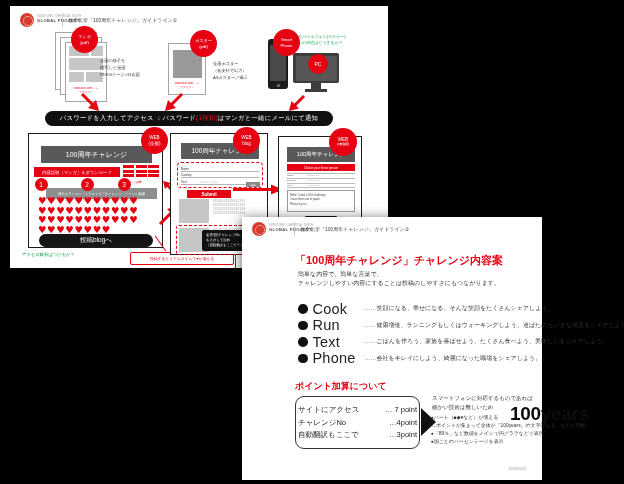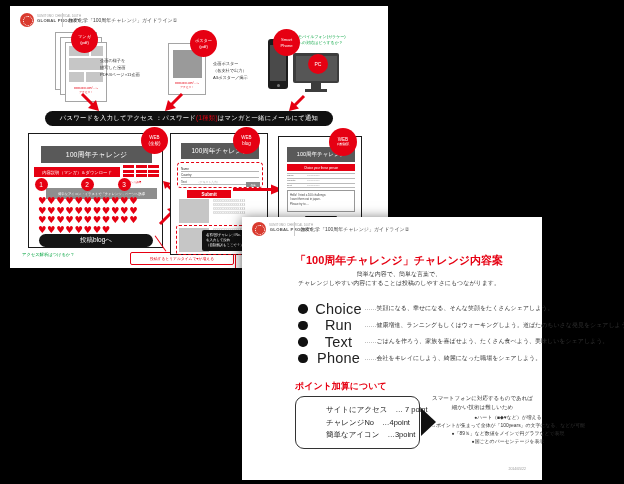--- a/index.html
+++ b/index.html
@@ -2,21 +2,21 @@
 <html><head>
 <meta charset="utf-8">
 <style>
   html,body{margin:0;padding:0;background:#000;}
   *{box-sizing:border-box;}
   body{font-family:"Liberation Sans","DejaVu Sans",sans-serif;}
   .stage{position:relative;width:624px;height:484px;background:#000;border-radius:10px;overflow:hidden;}
   .abs{position:absolute;}
   .slide{position:absolute;background:#fff;box-shadow:0 2px 12px rgba(0,0,0,.65);}
   #slide1{left:10px;top:6px;width:378px;height:262px;z-index:1;}
-  #slide2{left:242px;top:217px;width:300px;height:263px;z-index:10;text-align:center;}
+  #slide2{left:242px;top:217px;width:300px;height:263px;z-index:10;}
   .logo-circle{width:14px;height:14px;border-radius:50%;background:#d93a2e;position:relative;overflow:hidden;}
   .logo-circle:after{content:"";position:absolute;left:3px;top:3px;width:8px;height:8px;border-radius:50%;border:1px dotted #fff;}
   .logo-t1{font-size:2.8px;color:#999;letter-spacing:.2px;white-space:nowrap;}
   .logo-t2{font-size:4.2px;color:#555;font-weight:bold;letter-spacing:.3px;white-space:nowrap;}
   .hdiv{width:1px;height:14px;background:#ccc;}
   .htitle{font-size:5px;color:#444;white-space:nowrap;}
   .badge{position:absolute;background:#e60012;border-radius:50%;color:#fff;display:flex;flex-direction:column;align-items:center;justify-content:center;text-align:center;line-height:1.2;z-index:4;}
   .page{position:absolute;background:#fff;border:1px solid #a5a5a5;}
   .panel{position:absolute;background:#c6c6c6;}
   .urltxt{position:absolute;left:0;right:0;text-align:center;color:#e60012;font-size:2.7px;line-height:1.4;}
@@ -49,21 +49,21 @@
   .cbody{position:absolute;border:.8px solid #999;padding:2px;font-size:2.8px;color:#444;line-height:1.6;white-space:nowrap;}
   .conn{position:absolute;background:#e60012;}
   
   .s2title{position:absolute;color:#e60012;font-weight:bold;font-size:11px;white-space:nowrap;}
   .s2intro{position:absolute;font-size:6px;color:#333;line-height:1.55;white-space:nowrap;}
   .chrow{display:flex;align-items:center;height:15.5px;}
   .chdot{width:9.5px;height:9.5px;border-radius:50%;background:#111;margin-right:5px;flex:none;}
   .chname{font-size:14.5px;color:#222;width:52px;letter-spacing:.2px;}
   .chdesc{font-size:6px;color:#333;white-space:nowrap;}
   .ptshead{position:absolute;color:#e60012;font-weight:bold;font-size:9px;white-space:nowrap;}
-  .ptsbox{position:absolute;border:1.5px solid #333;border-radius:9px;padding:8px 30px;display:flex;flex-direction:column;justify-content:space-between;}
+  .ptsbox{position:absolute;border:1.5px solid #333;border-radius:9px;padding:8px 2px;display:flex;flex-direction:column;justify-content:space-between;}
   .ptsrow{display:flex;justify-content:space-between;font-size:7.5px;color:#222;white-space:nowrap;gap:8px;}
   .tri{position:absolute;width:0;height:0;border-top:14px solid transparent;border-bottom:14px solid transparent;border-left:15px solid #111;}
   .s2note{position:absolute;font-size:5.5px;color:#333;line-height:1.6;white-space:nowrap;}
   .years{position:absolute;font-size:19px;font-weight:800;color:#0d0d0d;letter-spacing:-.3px;white-space:nowrap;}
   .s2bullets{position:absolute;font-size:4.9px;color:#333;line-height:1.62;white-space:nowrap;}
   .footer{position:absolute;font-size:3.5px;color:#999;white-space:nowrap;}
   svg.arrow{position:absolute;overflow:visible;}
 </style>
 </head>
 <body>
@@ -295,21 +295,21 @@
 
     <div class="s2title" style="left:53px;top:36px;">「100周年チャレンジ」チャレンジ内容案</div>
     <div class="s2intro" style="left:56px;top:53px;">
       <div>簡単な内容で、簡単な言葉で、</div>
       <div>チャレンジしやすい内容にすることは投稿のしやすさにもつながります。</div>
     </div>
 
     <div class="abs" style="left:56px;top:84px;display:flex;flex-direction:column;gap:1px;">
       <div class="chrow">
         <span class="chdot"></span>
-        <span class="chname">Choice</span>
+        <span class="chname">Cook</span>
         <span class="chdesc">……笑顔になる、幸せになる、そんな笑顔をたくさんシェアしよう。</span>
       </div>
       <div class="chrow">
         <span class="chdot"></span>
         <span class="chname">Run</span>
         <span class="chdesc">……健康増進、ランニングもしくはウォーキングしよう。道ばたのちいさな発見をシェアしよう。</span>
       </div>
       <div class="chrow">
         <span class="chdot"></span>
         <span class="chname">Text</span>
@@ -326,30 +326,31 @@
     <div class="ptsbox" style="left:53px;top:179px;width:125px;height:53px;">
       <div class="ptsrow">
           <span>サイトにアクセス</span>
           <span>… 7 point</span>
         </div>
       <div class="ptsrow">
           <span>チャレンジNo</span>
           <span>…4point</span>
         </div>
       <div class="ptsrow">
-          <span>簡単なアイコン</span>
+          <span>自動翻訳もここで</span>
           <span>…3point</span>
         </div>
     </div>
     <div class="tri" style="left:179px;top:191px;"></div>
 
     <div class="s2note" style="left:190px;top:177px;">
       <div>スマートフォンに対応するものであれば</div>
       <div>細かい技術は難しいため</div>
     </div>
+    <div class="years" style="left:268px;top:186px;">100years</div>
     <div class="s2bullets" style="left:189px;top:197px;">
       <div>●ハート（■◆♥など）が増える</div>
       <div>→ポイントが集まって全体が「100years」の文字になる、などが可能</div>
       <div>●「89％」など数値をメインで円グラフなどで表現</div>
       <div>●国ごとのパーセンテージを表示</div>
     </div>
 
     <div class="footer" style="right:16px;bottom:9px;">2014/05/22</div>
   </div>
 

